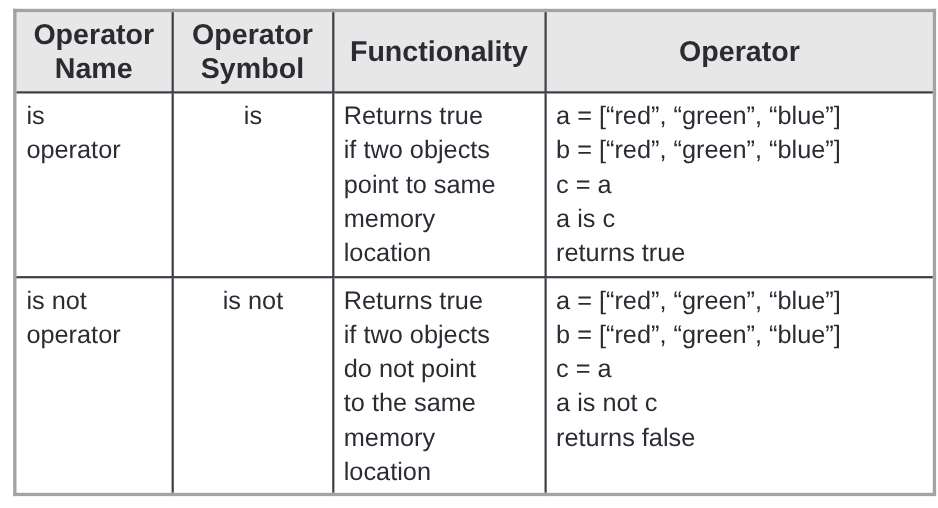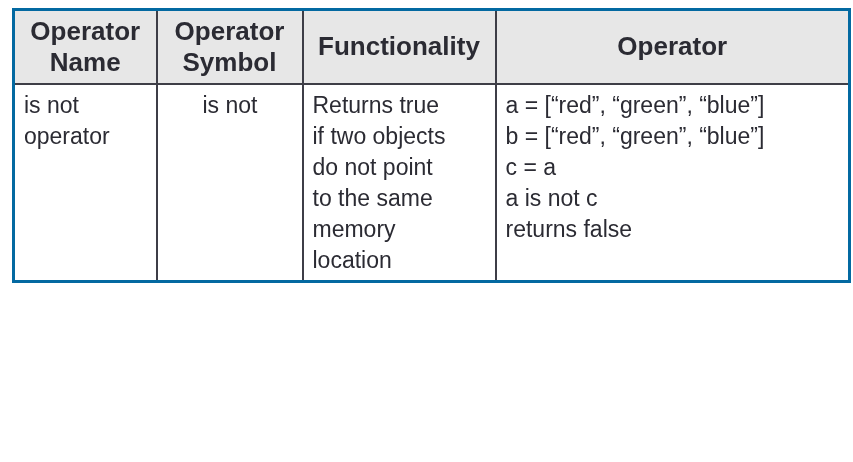--- a/index.html
+++ b/index.html
@@ -14,21 +14,21 @@
     box-sizing:border-box;
     width:853px;
     height:462px;
     padding:8px 5px 8px 12px;
     background:#ffffff;
   }
   table.op-table{
     border-collapse:collapse;
     table-layout:fixed;
     width:836px;
-    border:3px solid #0369a1;
+    border:3px solid #a3a3a3;
   }
   .op-table th,
   .op-table td{
     border:2px solid #3e3e47;
     font-family:"Liberation Sans", sans-serif;
     color:#2b2b33;
     white-space:pre-line;
     box-sizing:border-box;
   }
   .op-table th{
@@ -71,20 +71,35 @@
       <tr>
         <th>Operator
 Name</th>
         <th>Operator
 Symbol</th>
         <th>Functionality</th>
         <th>Operator</th>
       </tr>
     </thead>
     <tbody>
+      <tr class="row-1">
+        <td class="c-name">is
+operator</td>
+        <td class="c-symbol">is</td>
+        <td class="c-func">Returns true
+if two objects
+point to same
+memory
+location</td>
+        <td class="c-example">a = [“red”, “green”, “blue”]
+b = [“red”, “green”, “blue”]
+c = a
+a is c
+returns true</td>
+      </tr>
       <tr class="row-2">
         <td class="c-name">is not
 operator</td>
         <td class="c-symbol">is not</td>
         <td class="c-func">Returns true
 if two objects
 do not point
 to the same
 memory
 location</td>

